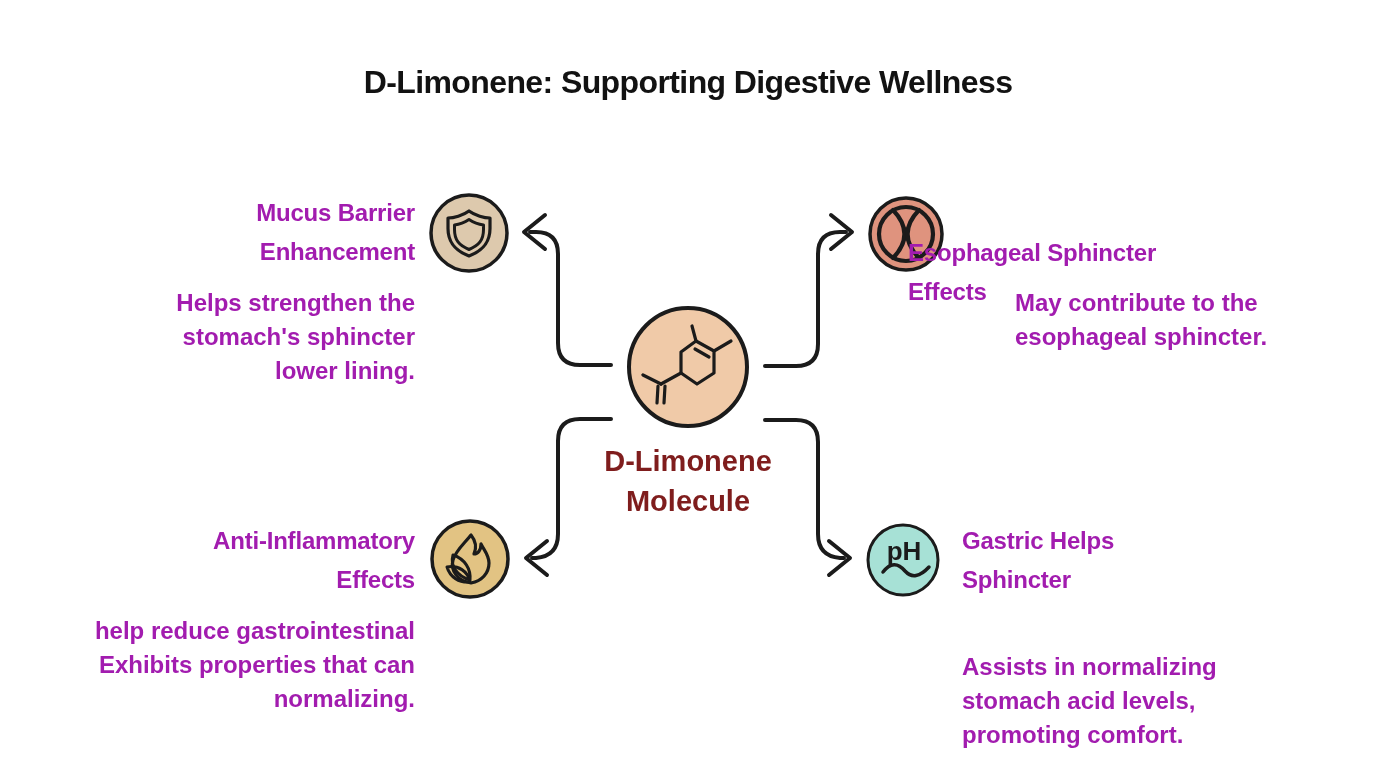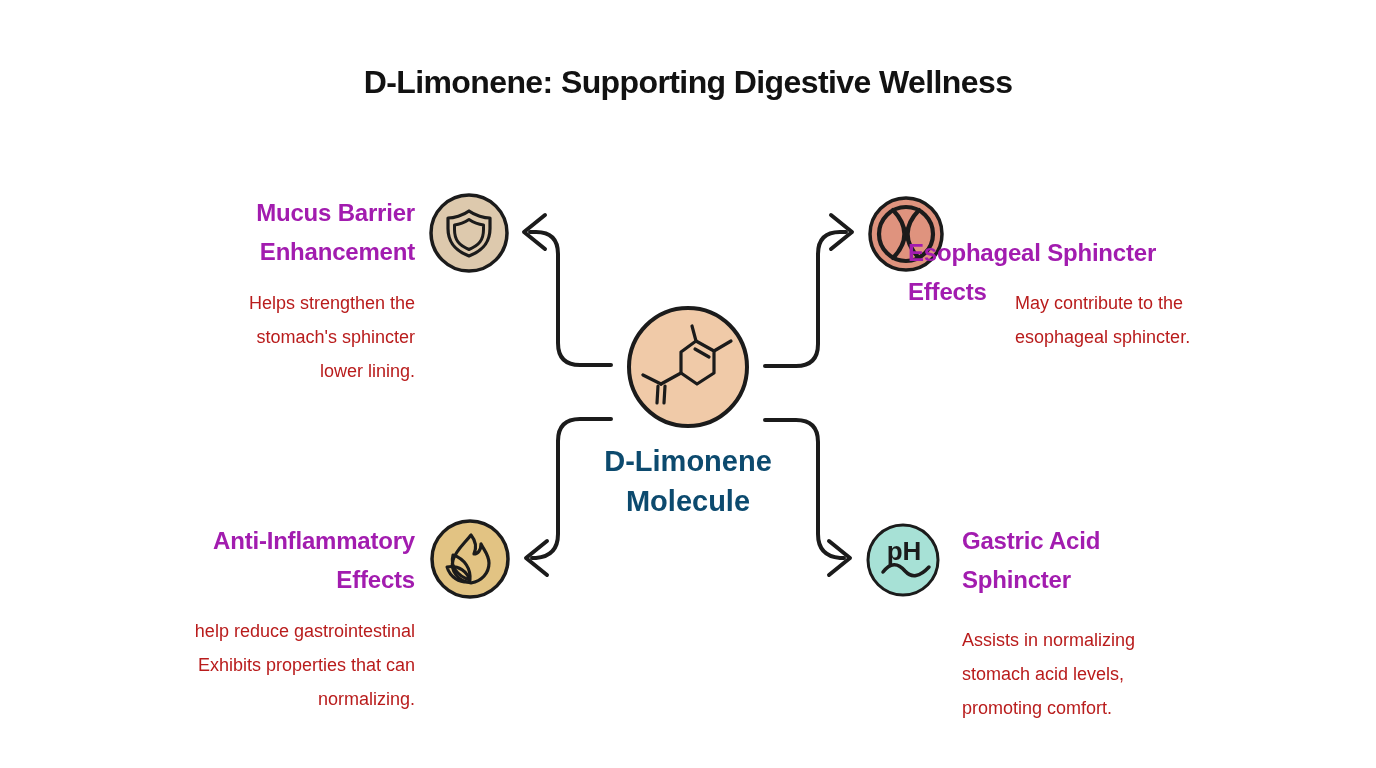--- a/index.html
+++ b/index.html
@@ -10,35 +10,35 @@
   .abs { position:absolute; }
   .page-title {
     top:64px; left:0; width:1376px; text-align:center;
     font-size:32px; font-weight:800; color:#121212; letter-spacing:-0.6px;
   }
   .sec-title {
     font-size:24px; font-weight:700; color:#a21caf;
     line-height:39px; letter-spacing:-0.2px;
   }
   .sec-body {
-    font-size:18px; font-weight:400; color:#b91c1c; line-height:34px;
+    font-size:24px; font-weight:700; color:#a21caf; line-height:34px;
   }
   .ar { text-align:right; }
   .center-label {
     top:441px; left:538px; width:300px; text-align:center;
-    font-size:29px; font-weight:700; line-height:40px; color:#0c4a6e;
+    font-size:29px; font-weight:700; line-height:40px; color:#7f1d1d;
   }
   #tl-title { top:193px; left:45px;  width:370px; }
   #tl-body  { top:286px; left:45px;  width:370px; }
   #bl-title { top:521px; left:25px;  width:390px; }
   #bl-body  { top:614px; left:25px;  width:390px; }
   #tr-title { top:193px; left:908px; width:395px;margin-top:40px; }
   #tr-body  { top:286px; left:1015px; width:395px; }
   #br-title { top:521px; left:962px; width:395px; }
-  #br-body  { top:623px; left:962px; width:395px; }
+  #br-body  { top:650px; left:962px; width:395px; }
   svg.layer { position:absolute; top:0; left:0; }
   .stroke { fill:none; stroke:#1b1b1b; stroke-linecap:round; stroke-linejoin:round; }
 </style>
 </head>
 <body>
 
 <div class="canvas">
 
   <svg class="layer" width="1376" height="768" viewBox="0 0 1376 768">
 
@@ -130,21 +130,21 @@
     <div>Anti-Inflammatory</div>
     <div>Effects</div>
   </div>
   <div class="abs sec-body ar" id="bl-body">
     <div>help reduce gastrointestinal</div>
     <div>Exhibits properties that can</div>
     <div>normalizing.</div>
   </div>
 
   <div class="abs sec-title" id="br-title">
-    <div>Gastric Acid</div>
+    <div>Gastric Helps</div>
     <div>Sphincter</div>
   </div>
   <div class="abs sec-body" id="br-body">
     <div>Assists in normalizing</div>
     <div>stomach acid levels,</div>
     <div>promoting comfort.</div>
   </div>
 
 </div>
 

